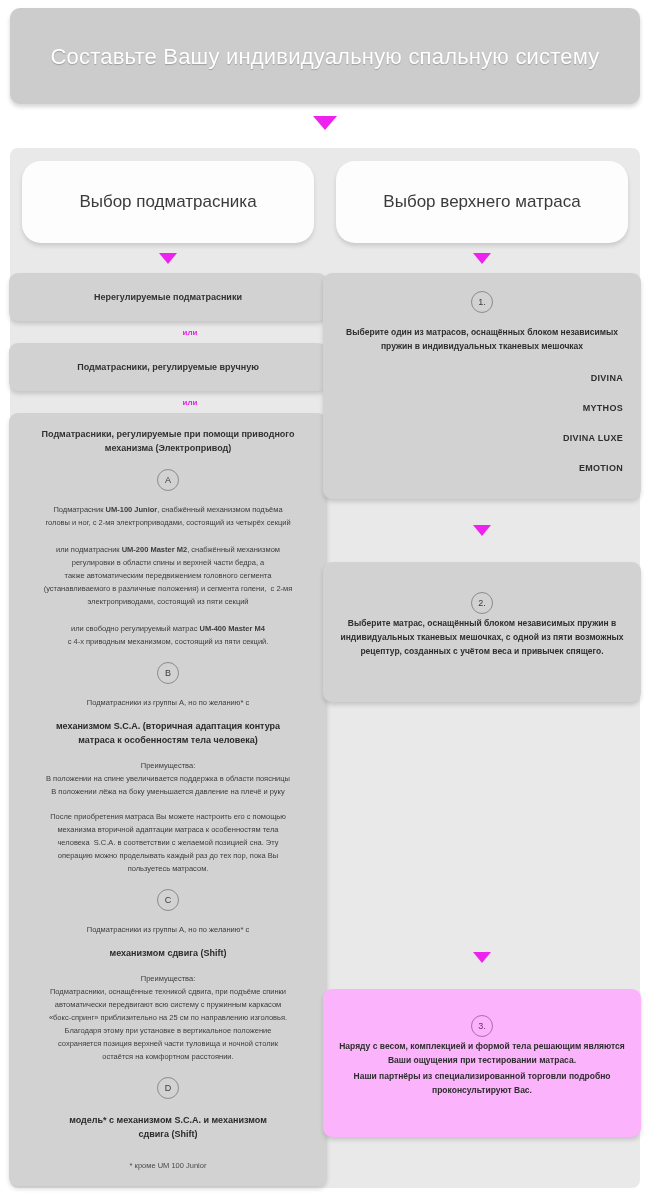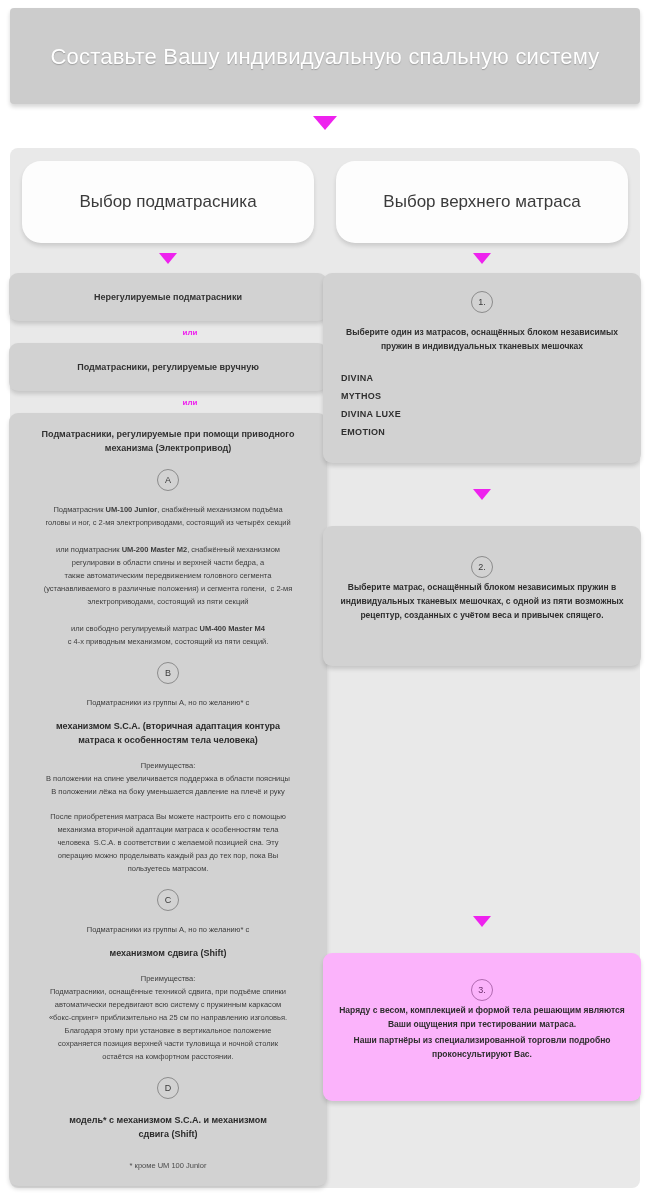--- a/index.html
+++ b/index.html
@@ -12,21 +12,21 @@
     overflow: hidden;
   }
   .page { position: relative; width: 650px; height: 1200px; }
 
   
   .header {
     position: absolute;
     left: 10px; top: 8px;
     width: 630px; height: 96px;
     background: #cccccc;
-    border-radius: 4px;
+    border-radius: 10px;
     display: flex; align-items: center; justify-content: center;
     box-shadow: 0 3px 4px rgba(0,0,0,0.16);
   }
   .header-title {
     color: #ffffff;
     font-size: 22px;
     line-height: 29px;
     text-align: center;
     text-shadow: 0 1px 1px rgba(120,120,120,0.55);
     letter-spacing: 0.2px;
@@ -140,22 +140,23 @@
   .mt14 { margin-top: 14px; }
   .mt18 { margin-top: 2px; }
 
   
   .name-list { margin-top: 16px; }
   .name-item {
     font-size: 9px;
     font-weight: bold;
     color: #2f2f2f;
     line-height: 18px;
-    text-align: left;
+    text-align: right;
     letter-spacing: 0.3px;
+    margin-top: 12px;
   }
 
   .footnote {
     font-size: 7.5px;
     color: #4a4a4a;
     text-align: center;
     margin-top: 20px;
   }
 
   

